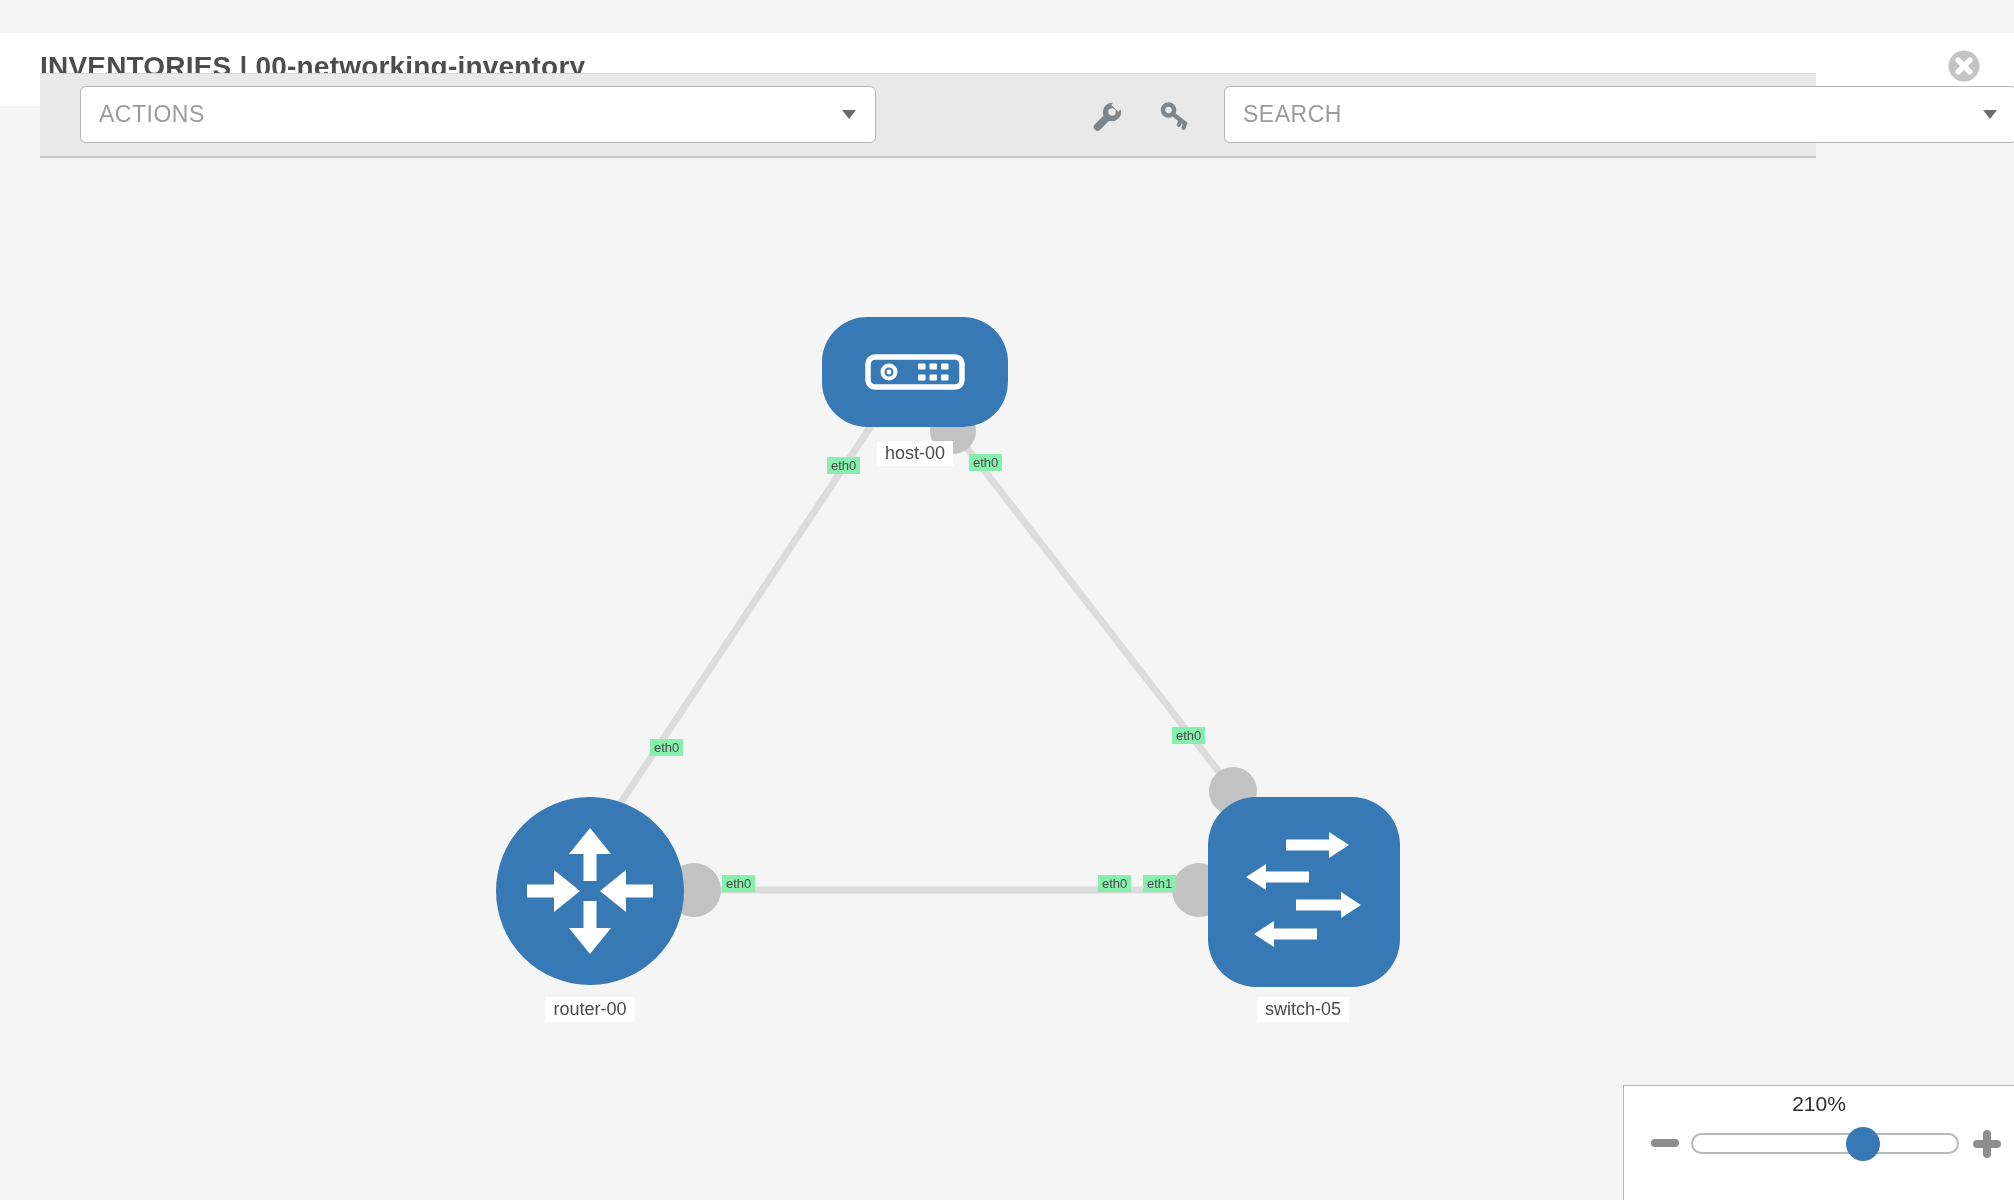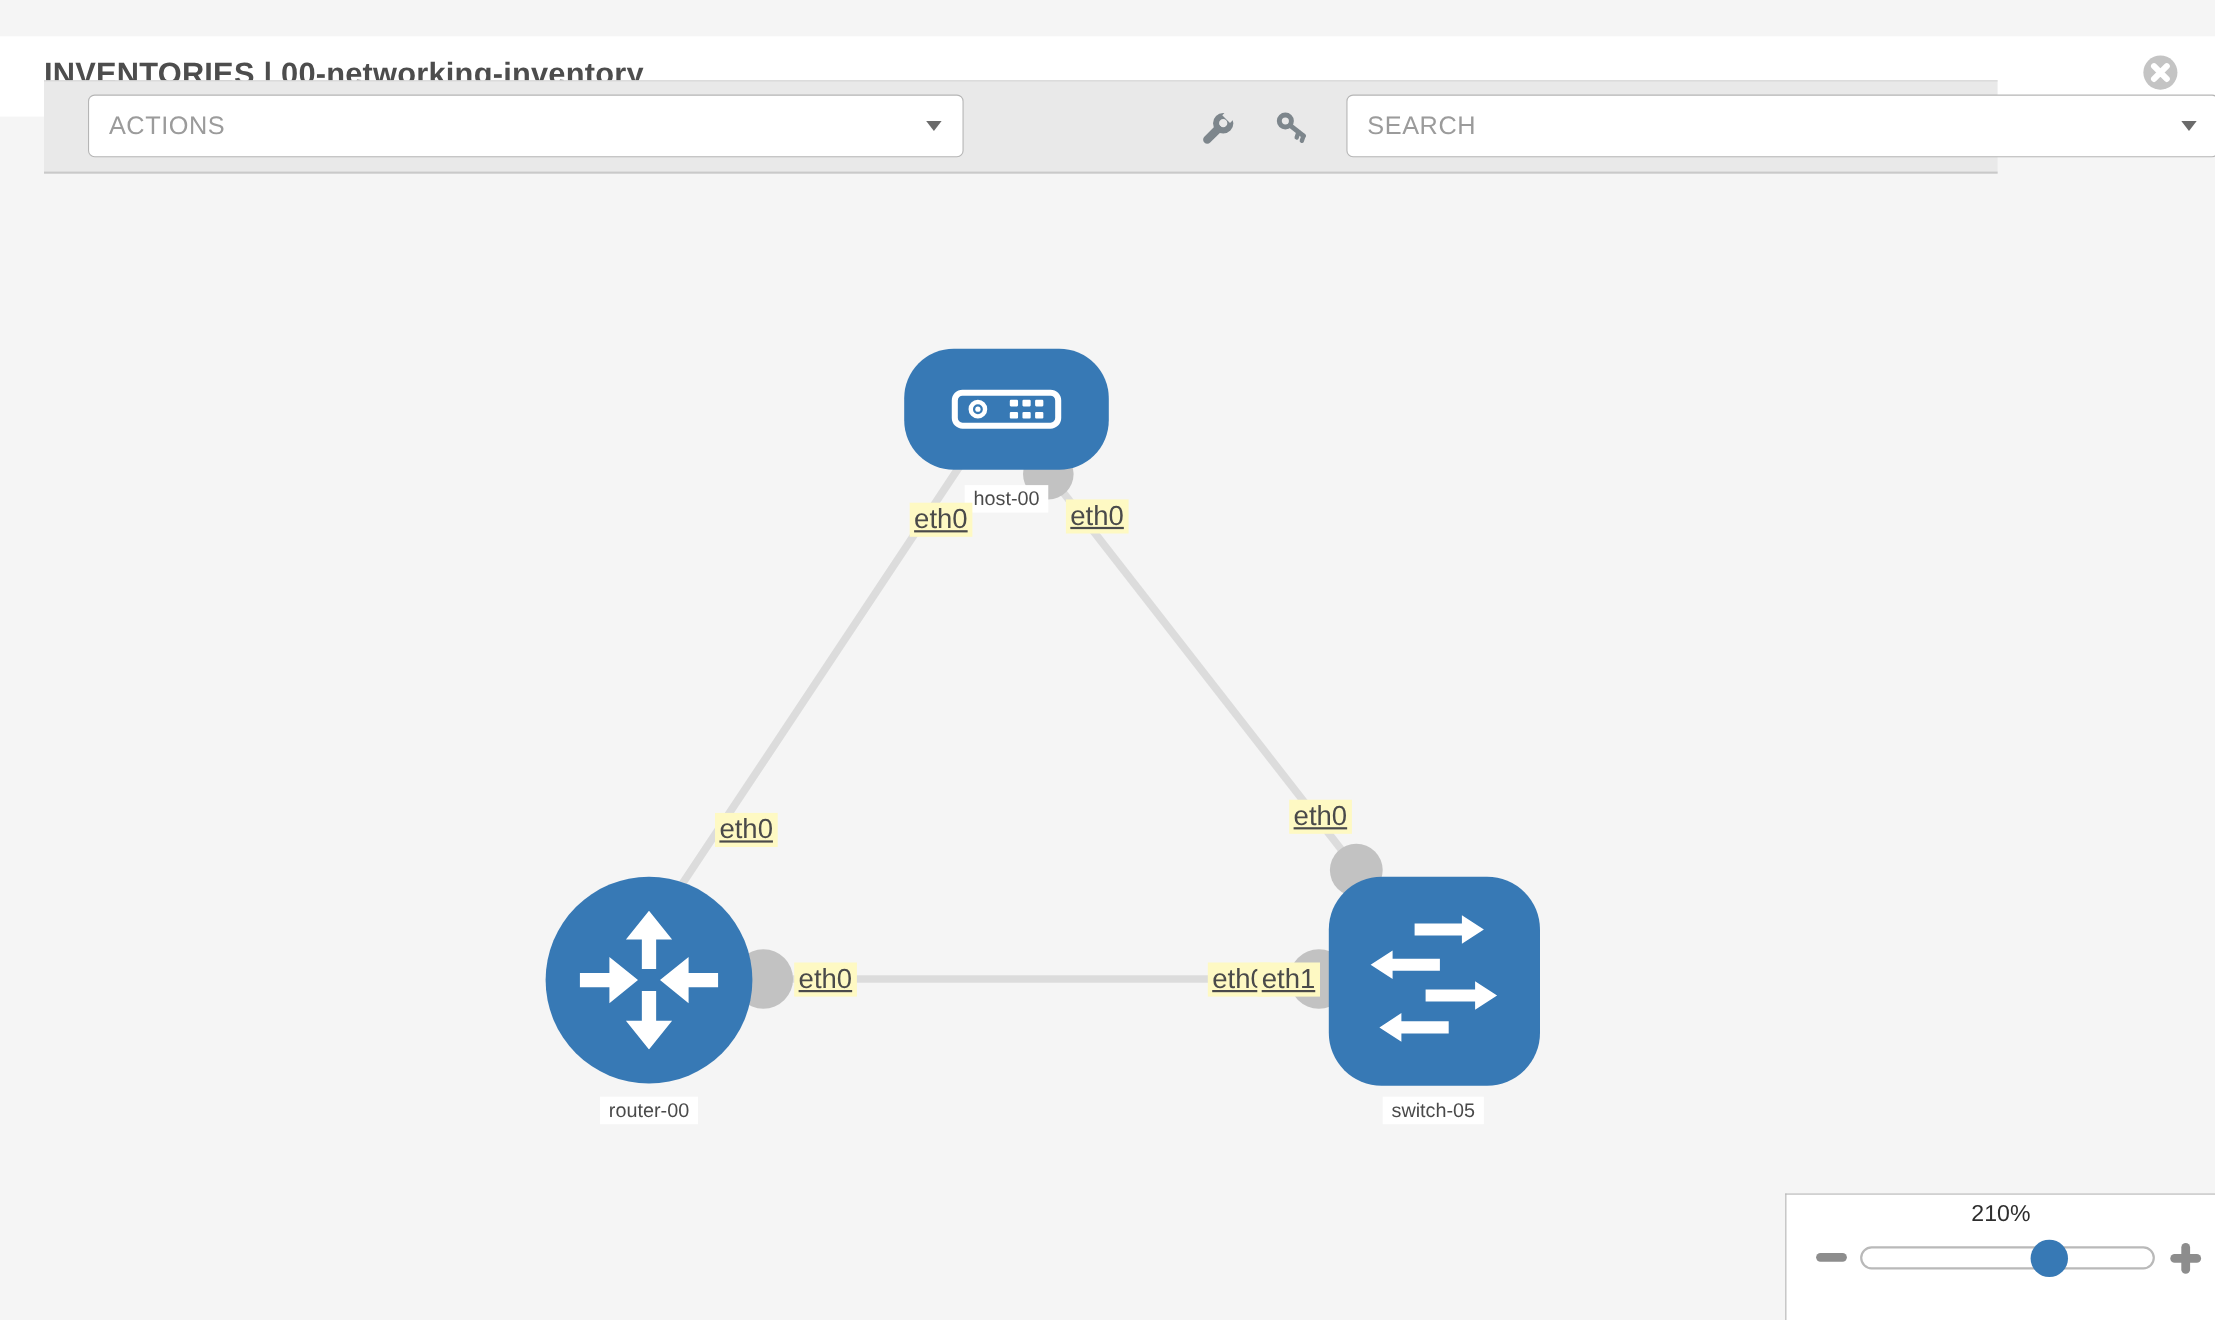--- a/index.html
+++ b/index.html
@@ -36,22 +36,22 @@
   .node-host   { left:822px; top:317px; width:186px; height:110px; border-radius:45px; }
   .node-router { left:496px; top:797px; width:188px; height:188px; border-radius:50%; }
   .node-switch { left:1208px; top:797px; width:192px; height:190px; border-radius:48px; }
 
   .node-label { position:absolute; transform:translateX(-50%); background:#fff;
     color:#4a4a4a; font-size:18px; padding:2px 8px; white-space:nowrap; }
   .lbl-host   { left:915px;  top:441px; }
   .lbl-router { left:590px;  top:997px;text-align:right; }
   .lbl-switch { left:1303px; top:997px; }
 
-  .iface-label { position:absolute; background:#fef9c3; color:#4a4a4a; font-size:25px;
-    padding:1px 4px; white-space:nowrap;text-decoration:underline; }
+  .iface-label { position:absolute; background:#86efac; color:#4a4a4a; font-size:13px;
+    padding:1px 4px; white-space:nowrap; }
   .if-host-l      { left:827px;  top:457px; }
   .if-host-r      { left:969px;  top:454px; }
   .if-router-top  { left:650px;  top:739px; }
   .if-switch-top  { left:1172px; top:727px; }
   .if-mid-router  { left:722px;  top:875px; }
   .if-mid-sw-under{ left:1098px; top:875px; }
   .if-mid-sw      { left:1143px; top:875px; }
 
   
   .zoom-panel { position:absolute; left:1623px; top:1085px; width:391px; height:115px;

